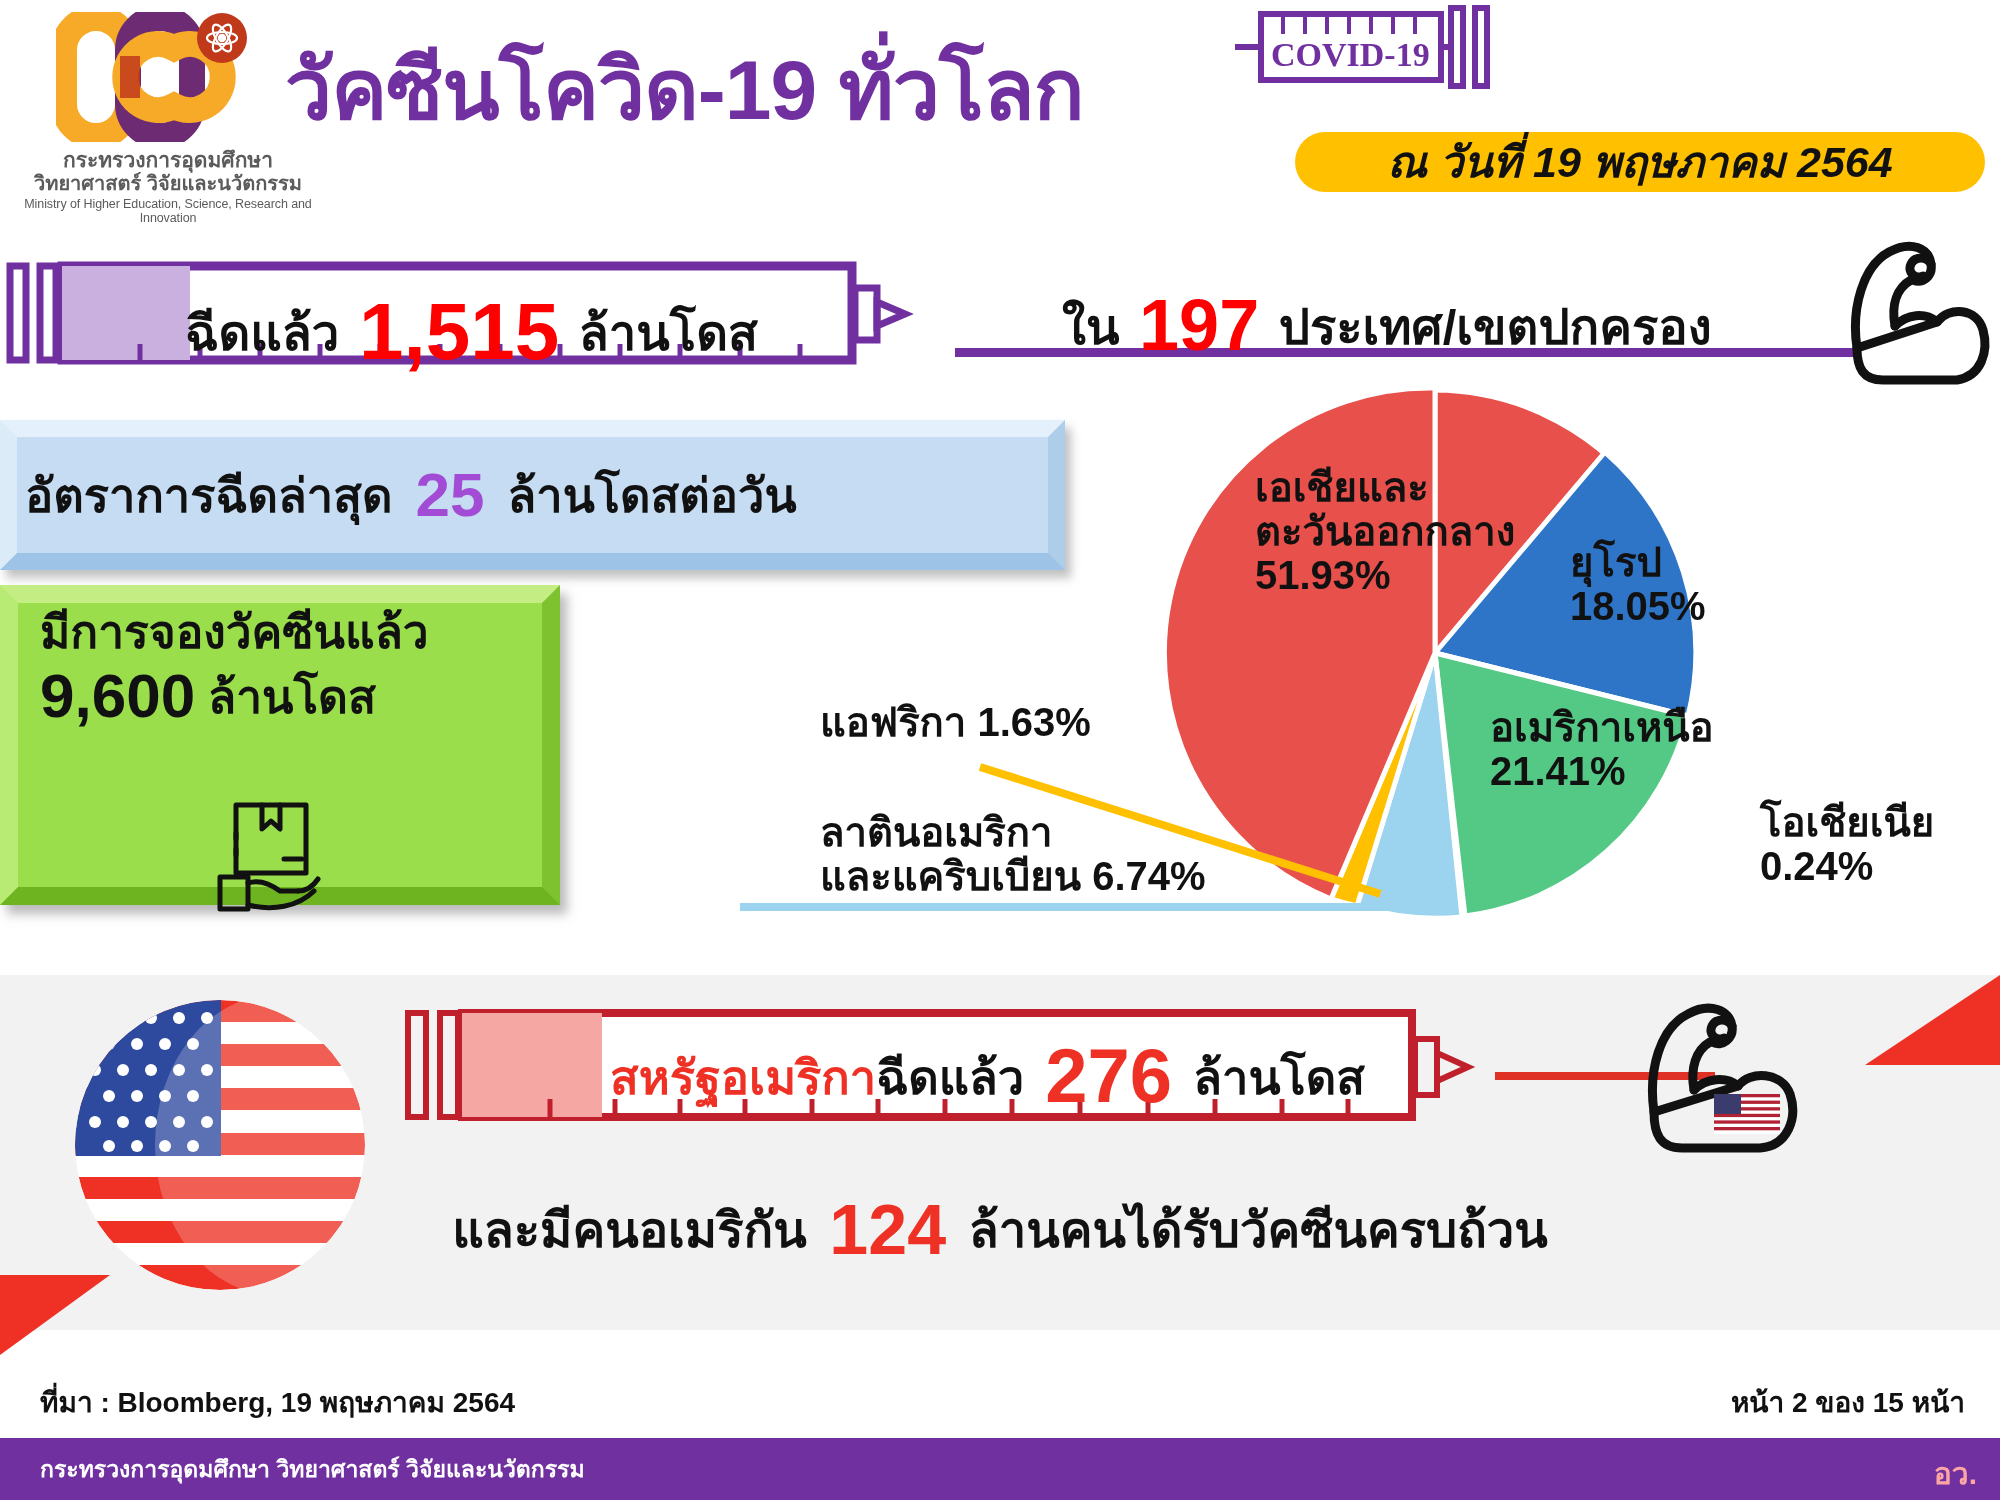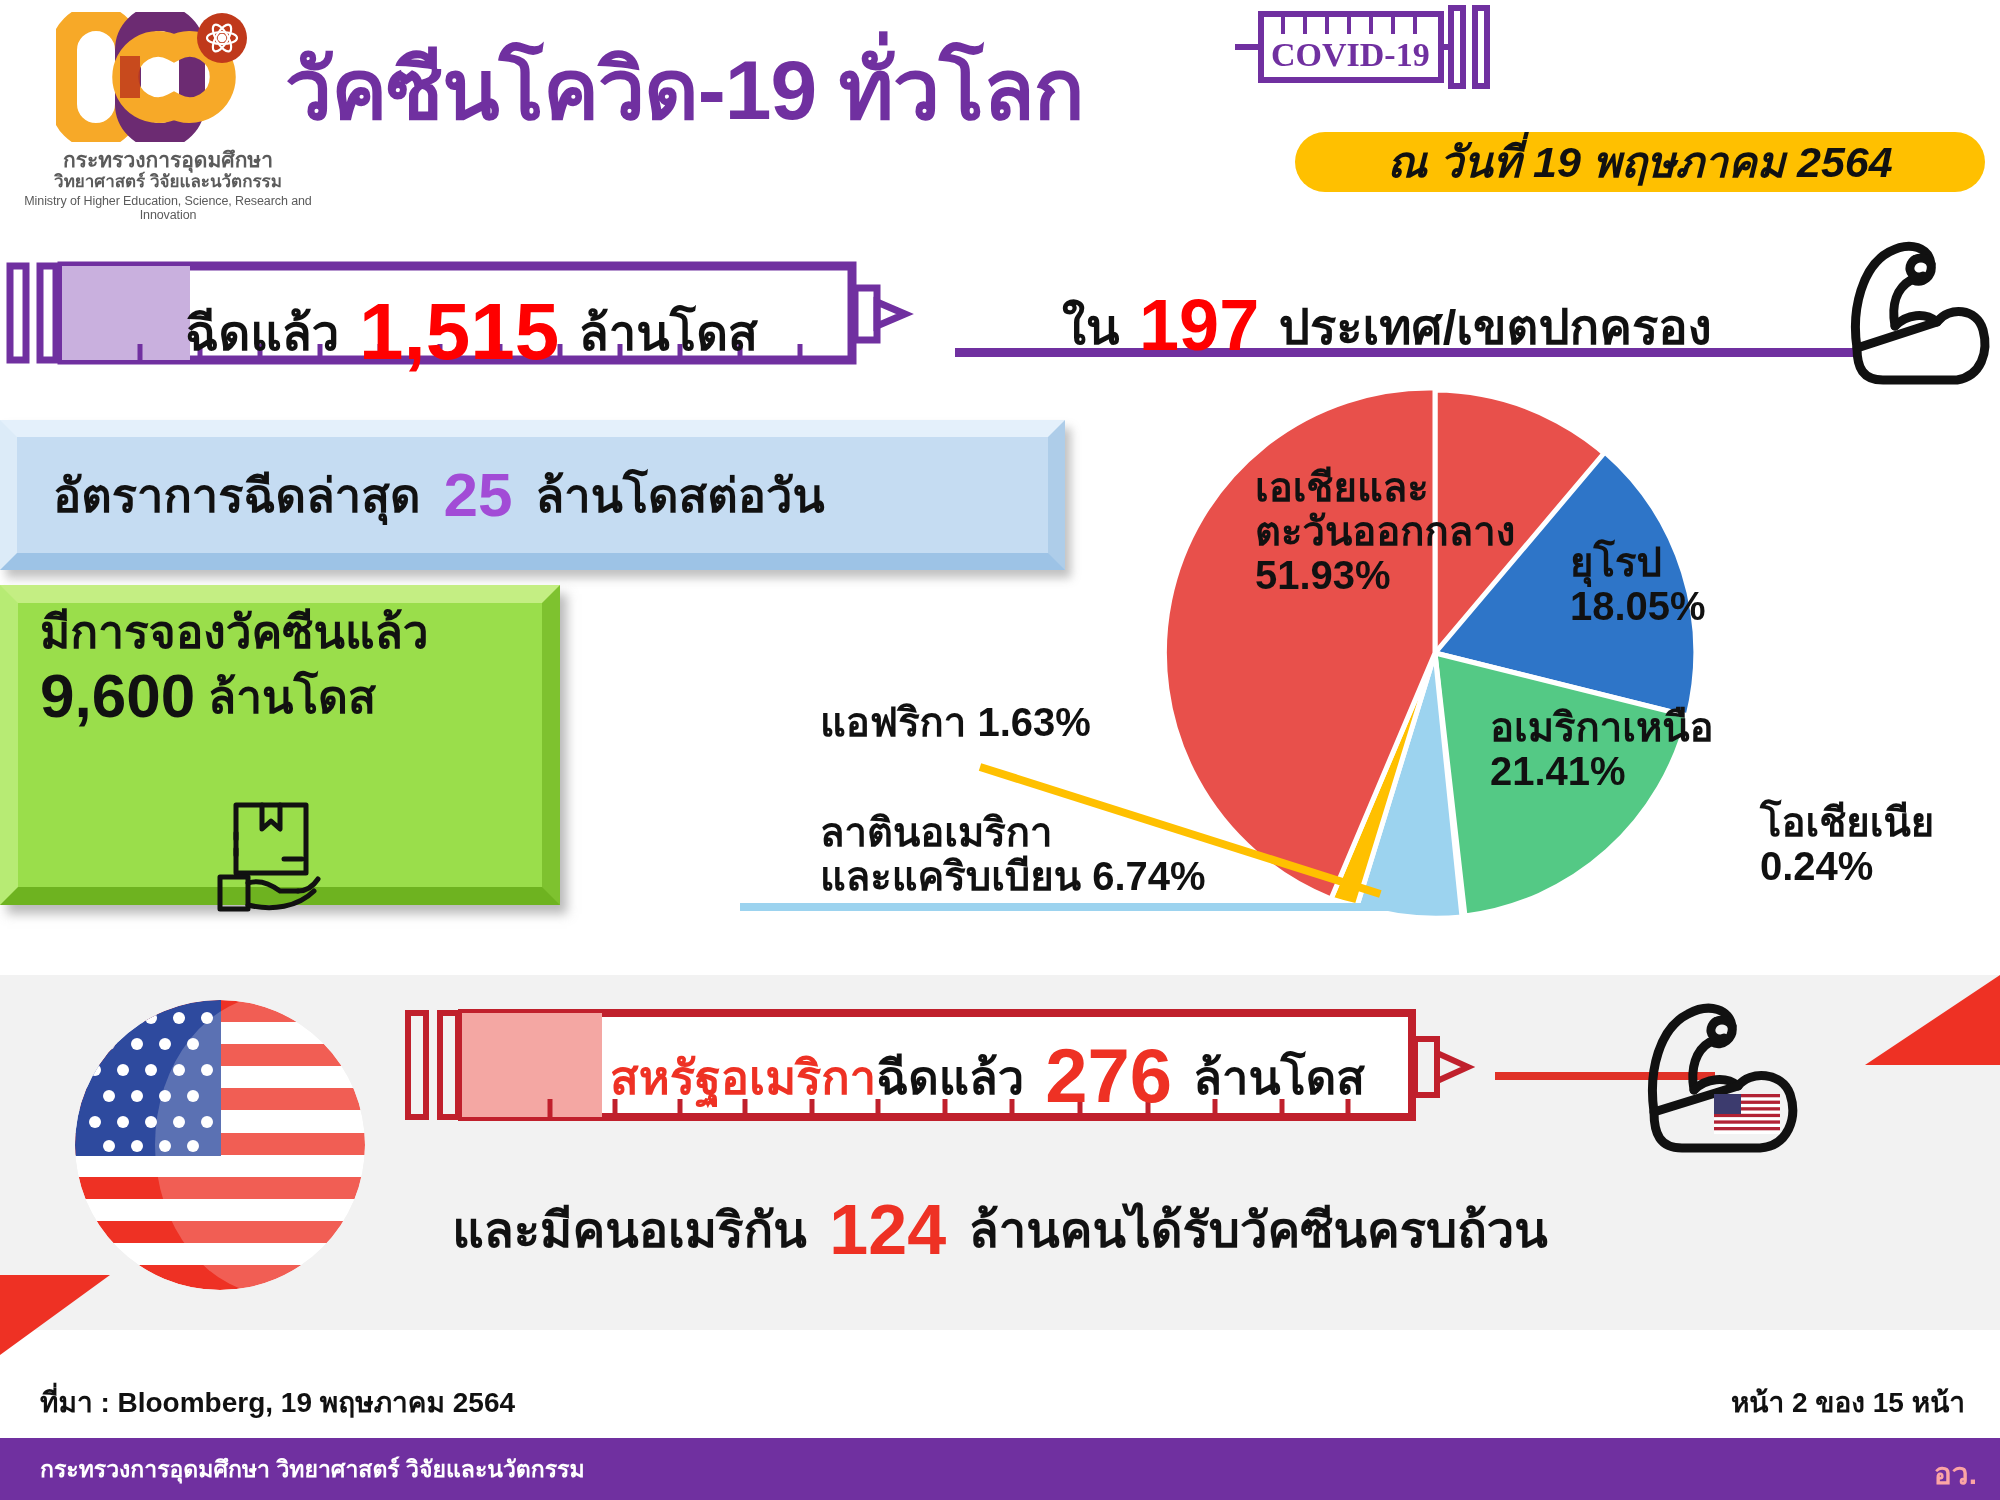--- a/index.html
+++ b/index.html
@@ -11,21 +11,21 @@
     position:relative;
   }
   .abs{position:absolute;}
 
   
   #logo{left:18px;top:8px;width:300px;height:205px;}
   .logo-mark{position:absolute;left:38px;top:4px;width:200px;height:130px;}
   .logo-sub{position:absolute;left:0;top:140px;width:300px;text-align:center;
     color:#5b5b5b;font-weight:bold;line-height:1.12;}
   .logo-sub .l1{font-size:21px;}
-  .logo-sub .l2{font-size:17px;}
+  .logo-sub .l2{font-size:20px;}
   .logo-sub .l3{font-size:12.5px;font-weight:normal;letter-spacing:-.1px;margin-top:3px;}
 
   
   #title{left:285px;top:22px;font-size:84px;font-weight:bold;color:#7030a0;
     letter-spacing:-1px;white-space:nowrap;}
 
   
   #covid-syringe{left:1235px;top:2px;width:290px;height:90px;}
 
   
@@ -44,21 +44,21 @@
 
   
   #blue-box{left:0px;top:420px;width:1065px;height:150px;
      background:
        linear-gradient(#c5dcf2,#c5dcf2) padding-box,
        #9dc3e6;
      border-style:solid;border-width:17px;border-color:#e4f0fb #aecde9 #9dc3e6 #dcebf8;
      box-sizing:border-box;
      display:flex;align-items:center;
      box-shadow:6px 8px 9px rgba(120,120,120,.45);}
-  #blue-box .txt{font-size:47px;font-weight:bold;color:#111;padding-left:36px;white-space:nowrap;text-align:center;}
+  #blue-box .txt{font-size:47px;font-weight:bold;color:#111;padding-left:8px;white-space:nowrap;text-align:center;}
   #blue-box .num{color:#A24CD6;font-size:62px;vertical-align:-4px;padding:0 10px;}
 
   
   #green-box{left:0px;top:585px;width:560px;height:320px;
      background:#9ade4b;
      border-style:solid;border-width:18px;
      border-color:#c4ee83 #7ec22f #6eb320 #b7eb74;
      box-sizing:border-box;padding:4px 0 0 22px;
      box-shadow:7px 9px 10px rgba(120,120,120,.5);}
   #green-box .l1{font-size:46px;font-weight:bold;color:#111;line-height:1.12;white-space:nowrap;}

